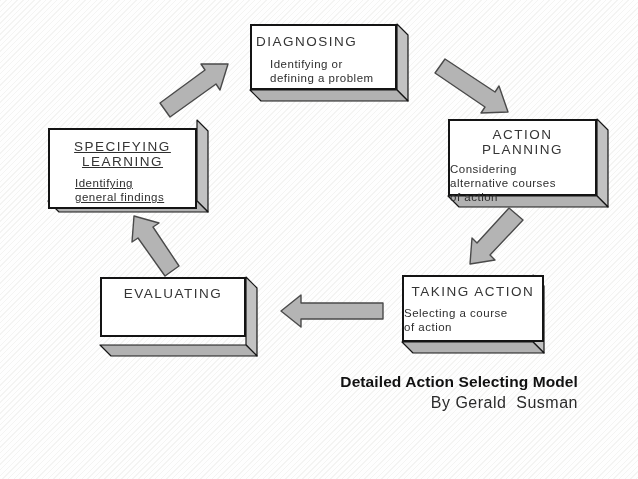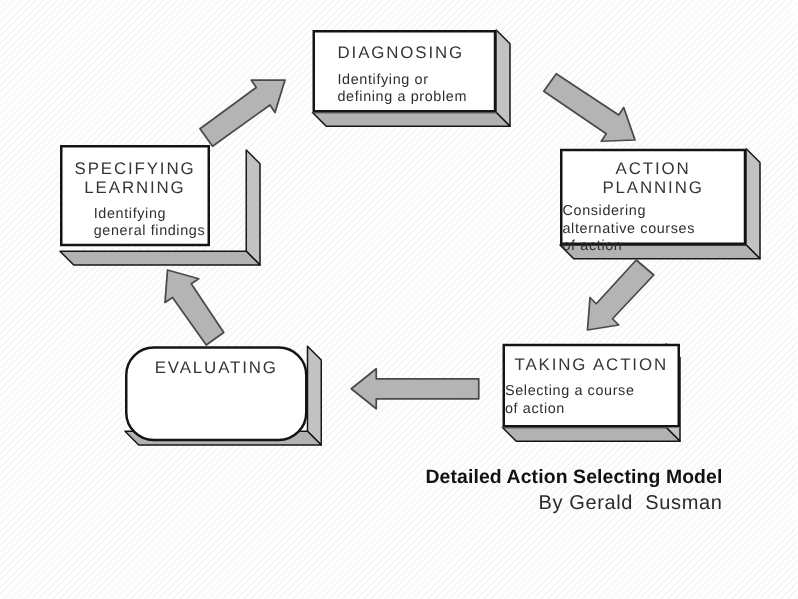--- a/index.html
+++ b/index.html
@@ -40,30 +40,30 @@
   }
   .node-desc {
     white-space: pre-line;
     text-align: left;
     font-size: 11.5px;
     letter-spacing: 0.5px;
     line-height: 1.2;
     color: #2e2e2e;
   }
   .n-diagnosing   { left: 250px; top: 24px;  width: 147px; height: 66px; padding-top: 8px; }
-  .n-diagnosing .node-title { text-align: left; padding-left: 18px; }
+  .n-diagnosing .node-title { text-align: left; padding-left: 4px; }
   .n-diagnosing .node-desc  { text-align: left; padding-left: 18px; margin-top: 9px; }
 
-  .n-specifying   { left: 48px;  top: 116px; width: 120px; height: 81px; padding-top: 9px; }
+  .n-specifying   { left: 48px;  top: 128px; width: 149px; height: 81px; padding-top: 9px; text-decoration: underline; }
   .n-specifying .node-desc  { text-align: left; padding-left: 25px; margin-top: 8px; }
 
   .n-actionplan   { left: 448px; top: 119px; width: 149px; height: 77px; padding-top: 6px; }
   .n-actionplan .node-desc  { margin-top: 6px; }
 
-  .n-evaluating   { left: 100px; top: 277px; width: 146px; height: 76px; padding-top: 7px; border-radius: 23px; }
+  .n-evaluating   { left: 100px; top: 277px; width: 146px; height: 60px; padding-top: 7px; }
   .n-evaluating .node-desc  { margin-top: 7px; }
 
   .n-takingaction { left: 402px; top: 275px; width: 142px; height: 67px; padding-top: 7px; }
   .n-takingaction .node-desc { margin-top: 8px; }
 
   .caption {
     position: absolute;
     right: 60px; top: 373px;
     text-align: right;
     z-index: 2;

